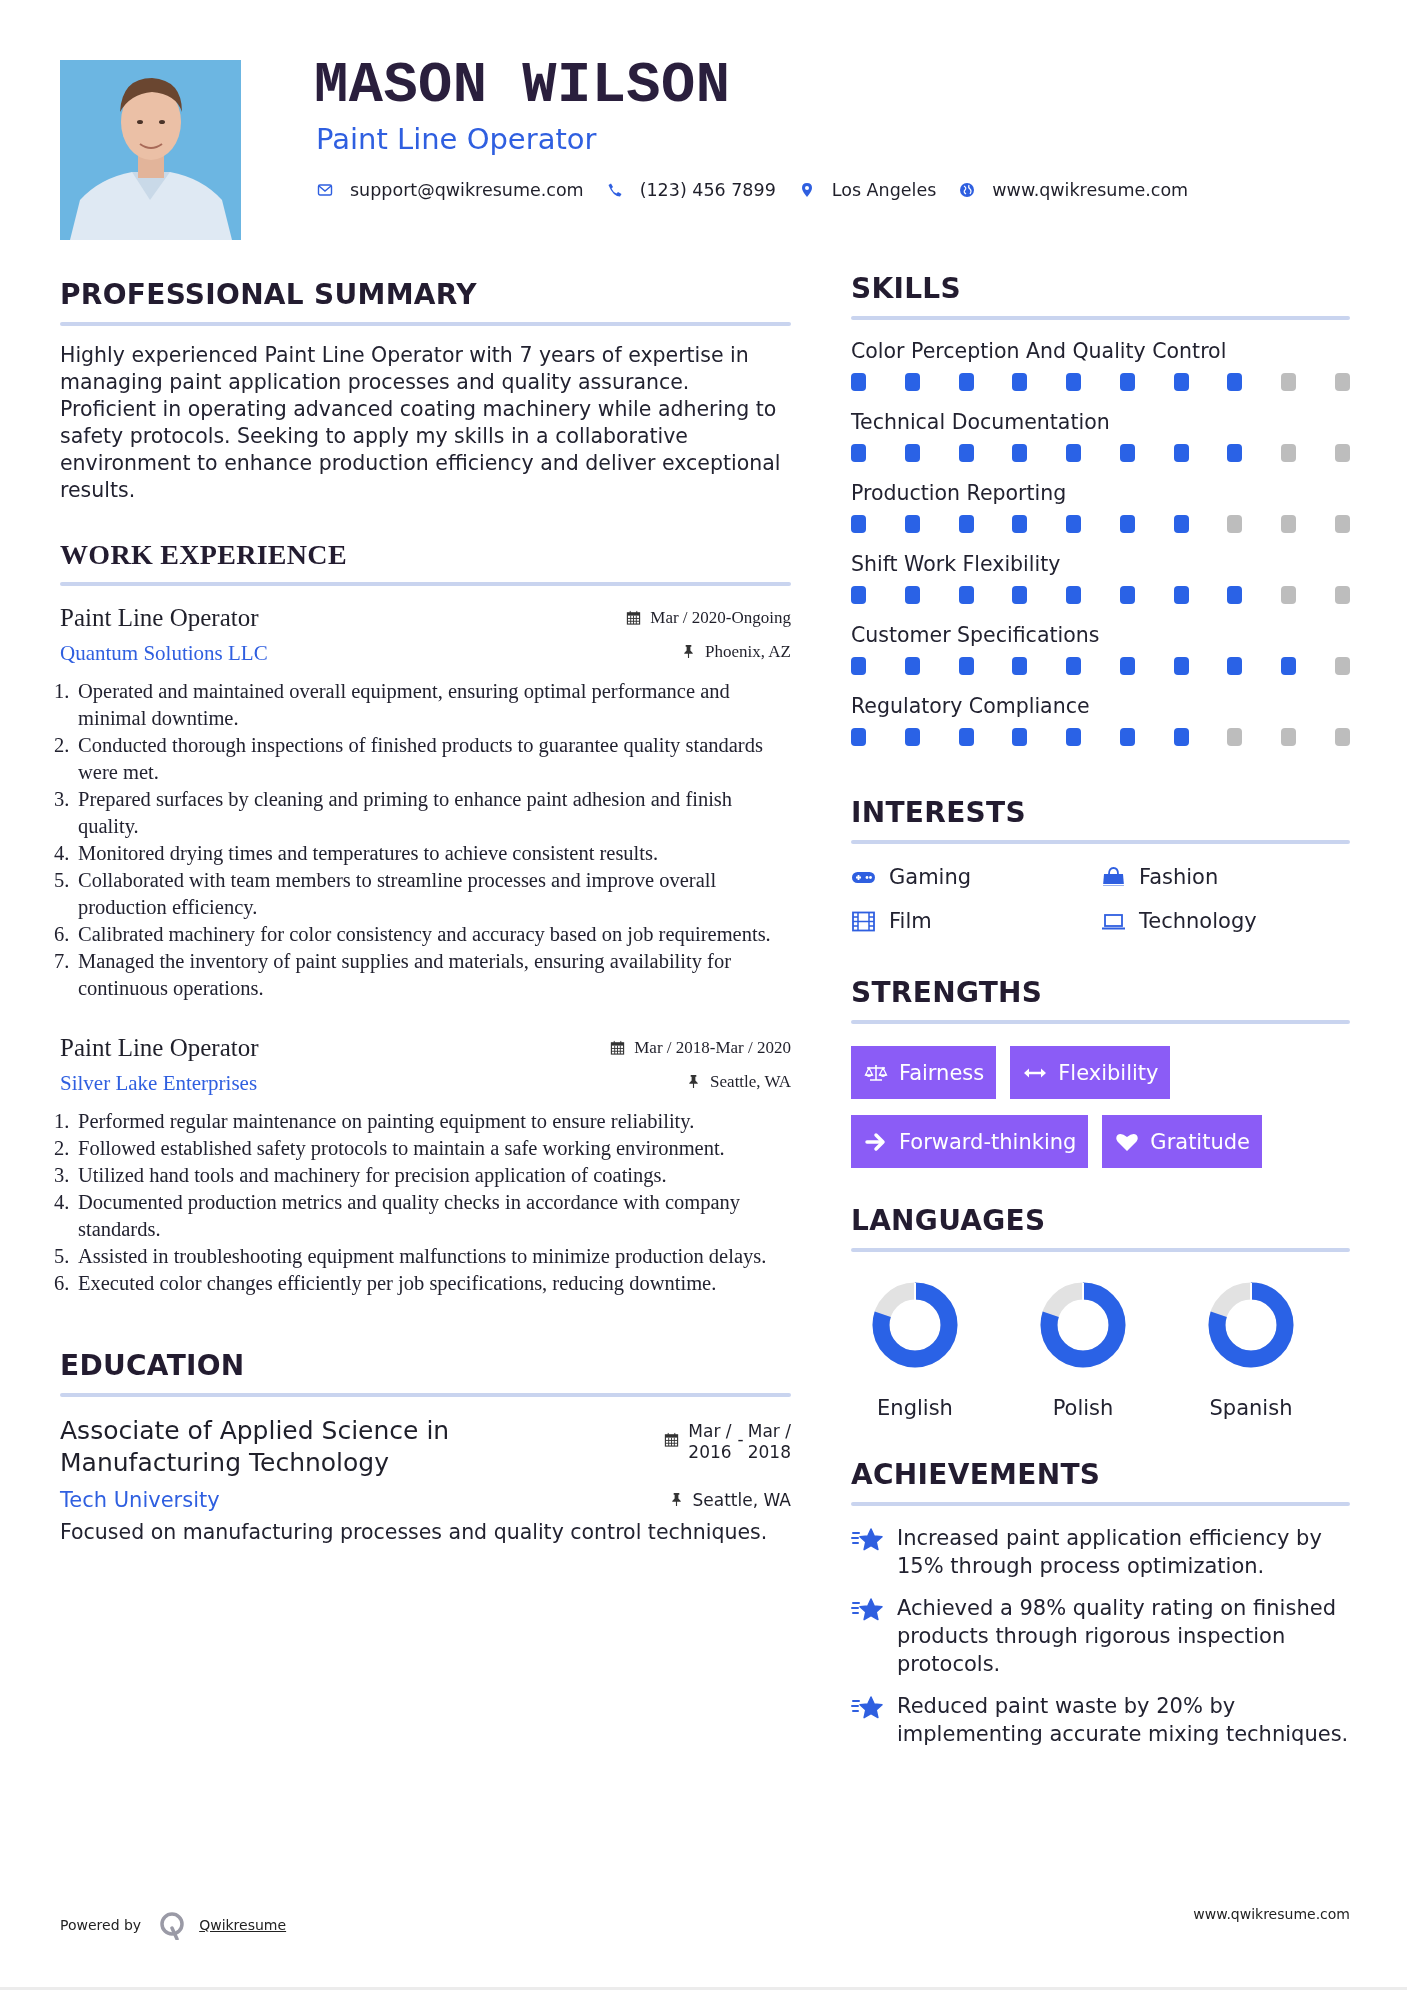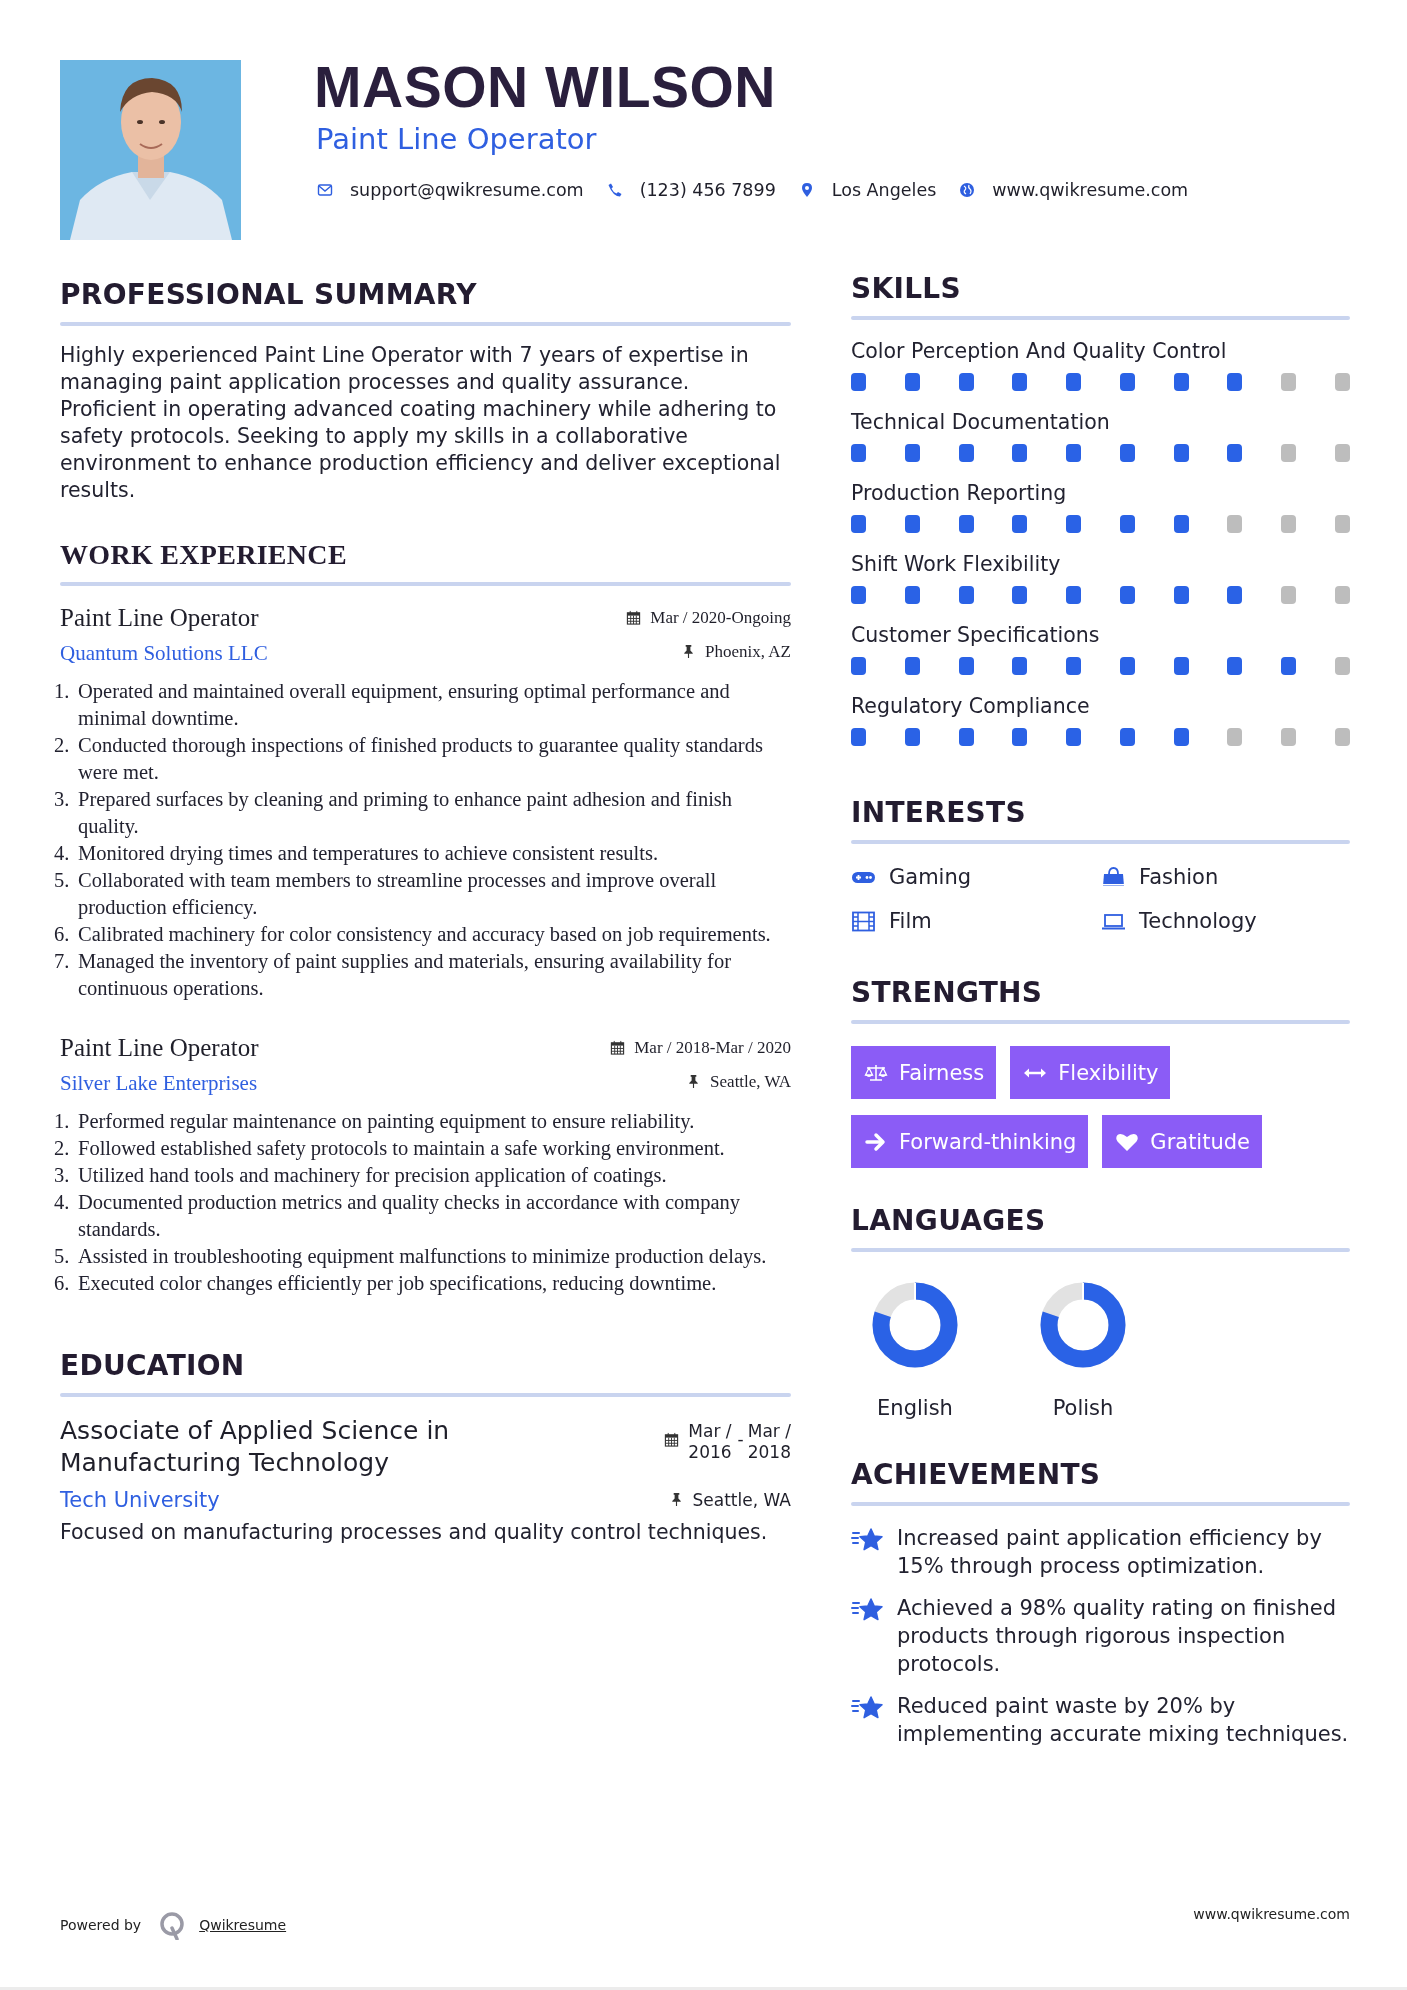--- a/index.html
+++ b/index.html
@@ -3,21 +3,21 @@
 <meta charset="utf-8">
 <style>
   * { box-sizing: border-box; margin: 0; padding: 0; }
   html, body { width: 1407px; height: 1990px; background: #ffffff; }
   body { font-family: "DejaVu Sans", sans-serif; color: #222230; position: relative; overflow: hidden; }
   .page { position: absolute; left: 0; top: 0; width: 1407px; height: 1990px; background: #fff; }
 
   
   .photo { position: absolute; left: 60px; top: 60px; width: 181px; height: 180px; background: #6cb6e2; overflow: hidden; }
   .photo svg { width: 100%; height: 100%; display: block; }
-  .name { position: absolute; left: 314px; top: 54px; font-family: Liberation Sans, sans-serif; font-weight: bold; font-size: 57px; letter-spacing: 0.5px; color: #2a1f3d; white-space: nowrap; }
+  .name { position: absolute; left: 314px; top: 54px; font-family: Liberation Mono, monospace; font-weight: bold; font-size: 57px; letter-spacing: 0.5px; color: #2a1f3d; white-space: nowrap; }
   .job-title { position: absolute; left: 316px; top: 122px; font-size: 29px; color: #2f5fe0; white-space: nowrap; }
   .contacts { position: absolute; left: 316px; top: 180px; display: flex; align-items: center; font-size: 17.5px; color: #1f1f2a; white-space: nowrap; }
   .contact { display: flex; align-items: center; margin-right: 22px; }
   .contact .ico { width: 18px; height: 18px; margin-right: 16px; display: inline-flex; align-items: center; justify-content: center; }
   .contact .ico svg { width: 16px; height: 16px; }
 
   
   .left { position: absolute; left: 60px; top: 278px; width: 731px; }
   .right { position: absolute; left: 851px; top: 272px; width: 499px; }
   .sec-title { font-weight: bold; font-size: 28px; color: #231c30; letter-spacing: 0.3px; line-height: 34px; }
@@ -481,20 +481,28 @@
             <div class="lang-name">English</div>
           </div>
           <div class="lang">
             <svg class="donut" viewBox="0 0 86 86">
               <circle cx="43" cy="43" r="34" fill="none" stroke="#e2e2e2" stroke-width="17"></circle>
               <circle cx="43" cy="43" r="34" fill="none" stroke="#2a62e6" stroke-width="17" stroke-dasharray="170.90 44.73" transform="rotate(-90 43 43)"></circle>
               <line x1="43" y1="1" x2="43" y2="18" stroke="#fff" stroke-width="2"></line>
             </svg>
             <div class="lang-name">Polish</div>
           </div>
+          <div class="lang">
+            <svg class="donut" viewBox="0 0 86 86">
+              <circle cx="43" cy="43" r="34" fill="none" stroke="#e2e2e2" stroke-width="17"></circle>
+              <circle cx="43" cy="43" r="34" fill="none" stroke="#2a62e6" stroke-width="17" stroke-dasharray="170.90 44.73" transform="rotate(-90 43 43)"></circle>
+              <line x1="43" y1="1" x2="43" y2="18" stroke="#fff" stroke-width="2"></line>
+            </svg>
+            <div class="lang-name">Spanish</div>
+          </div>
         </div>
     </section>
 
     <section style="margin-top:36px;">
       <div class="sec-title">ACHIEVEMENTS</div>
       <div class="sec-rule"></div>
       <div class="ach-list">
         <div class="ach">
           <span class="ico">
             <svg viewBox="0 0 34 28">

